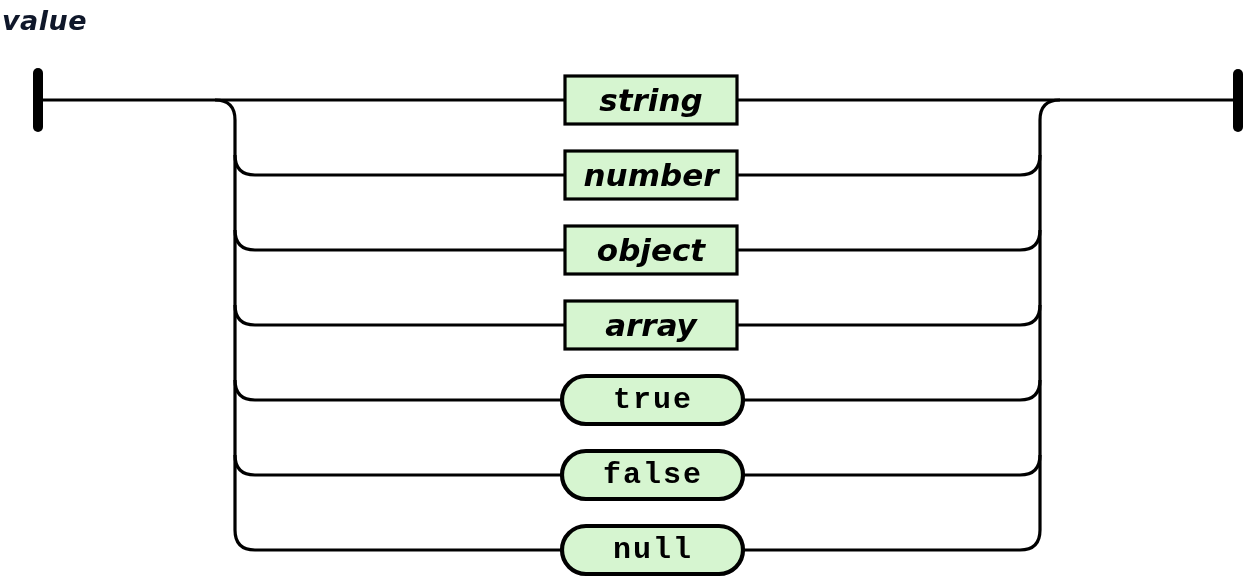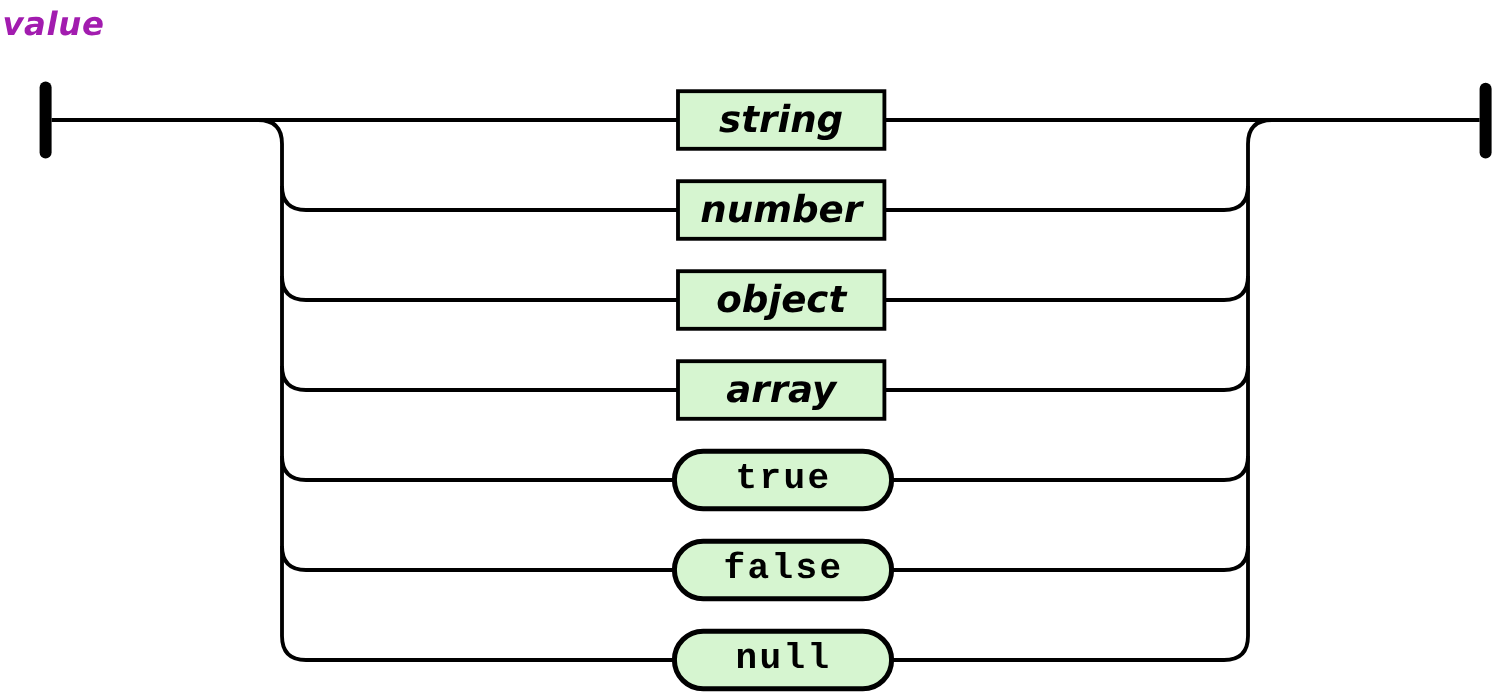--- a/index.html
+++ b/index.html
@@ -17,21 +17,21 @@
   }
   .diagram-title {
     position: absolute;
     top: 7px;
     left: 2px;
     font-family: "DejaVu Sans", sans-serif;
     font-style: italic;
     font-weight: bold;
     font-size: 27px;
     letter-spacing: 0.5px;
-    color: #a21caf;
+    color: #0f172a;
     line-height: 1;
   }
   svg.rr {
     position: absolute;
     top: 0;
     left: 0;
   }
   .rail {
     fill: none;
     stroke-width: 3.2;

